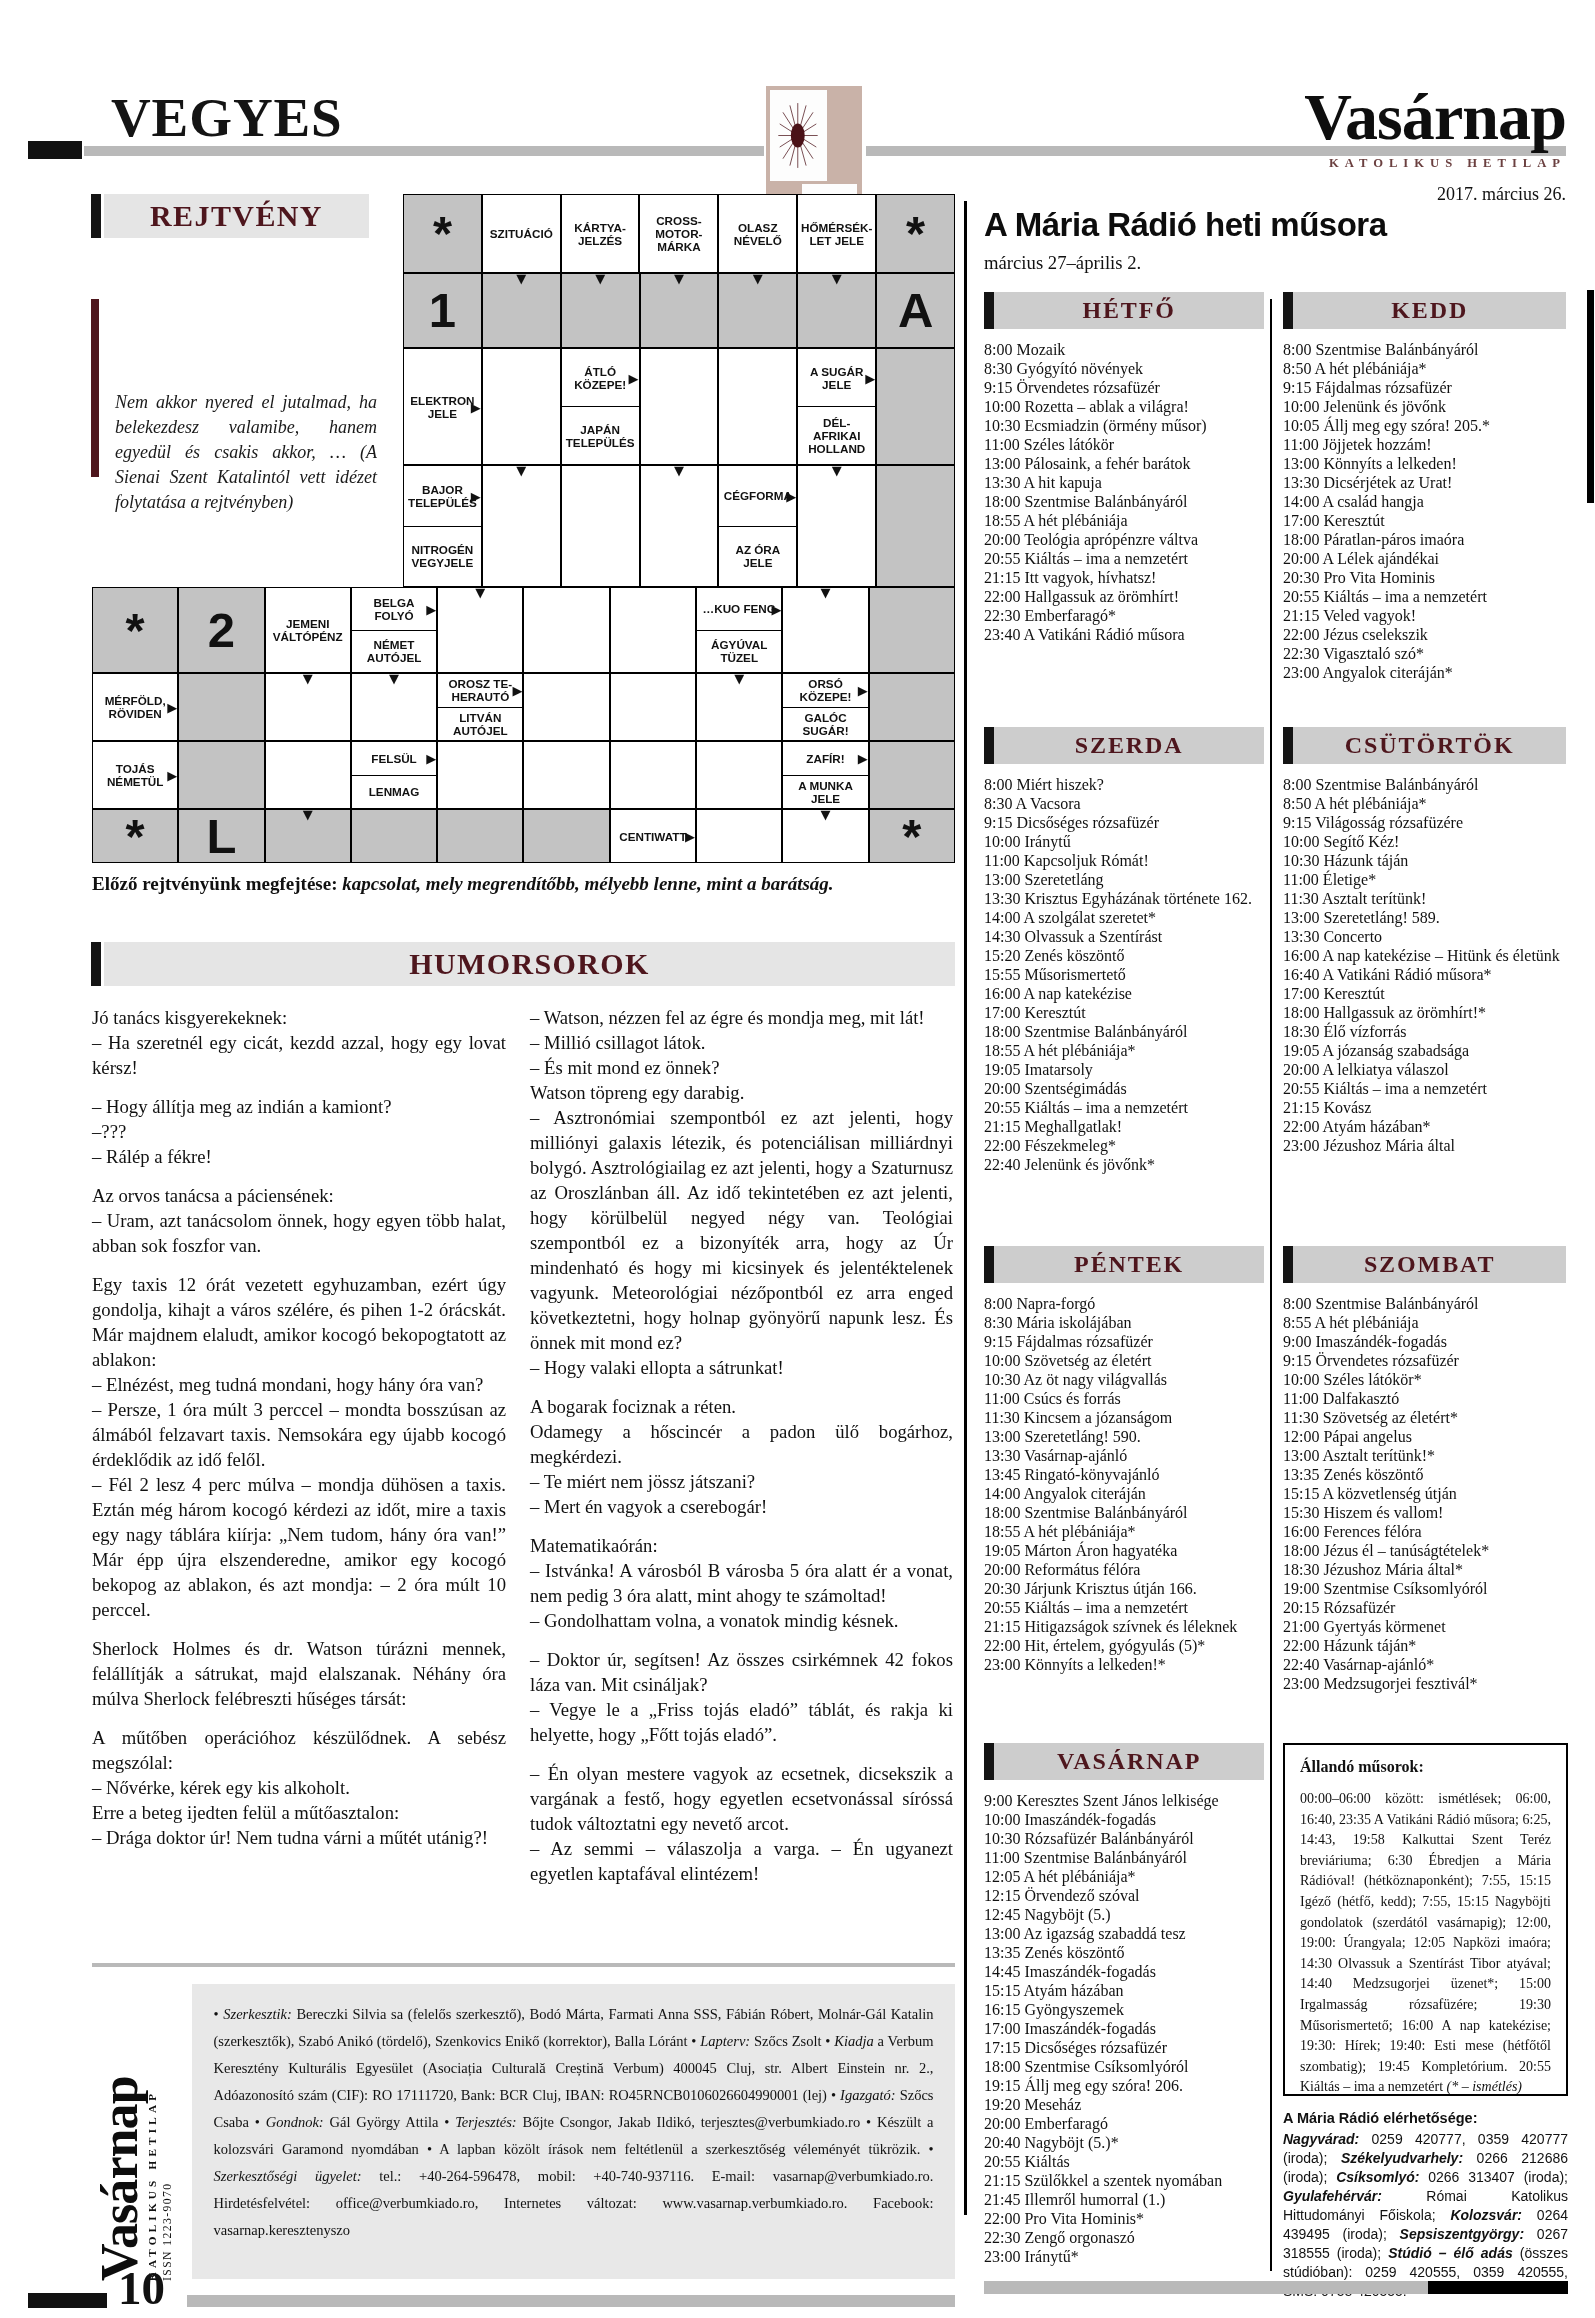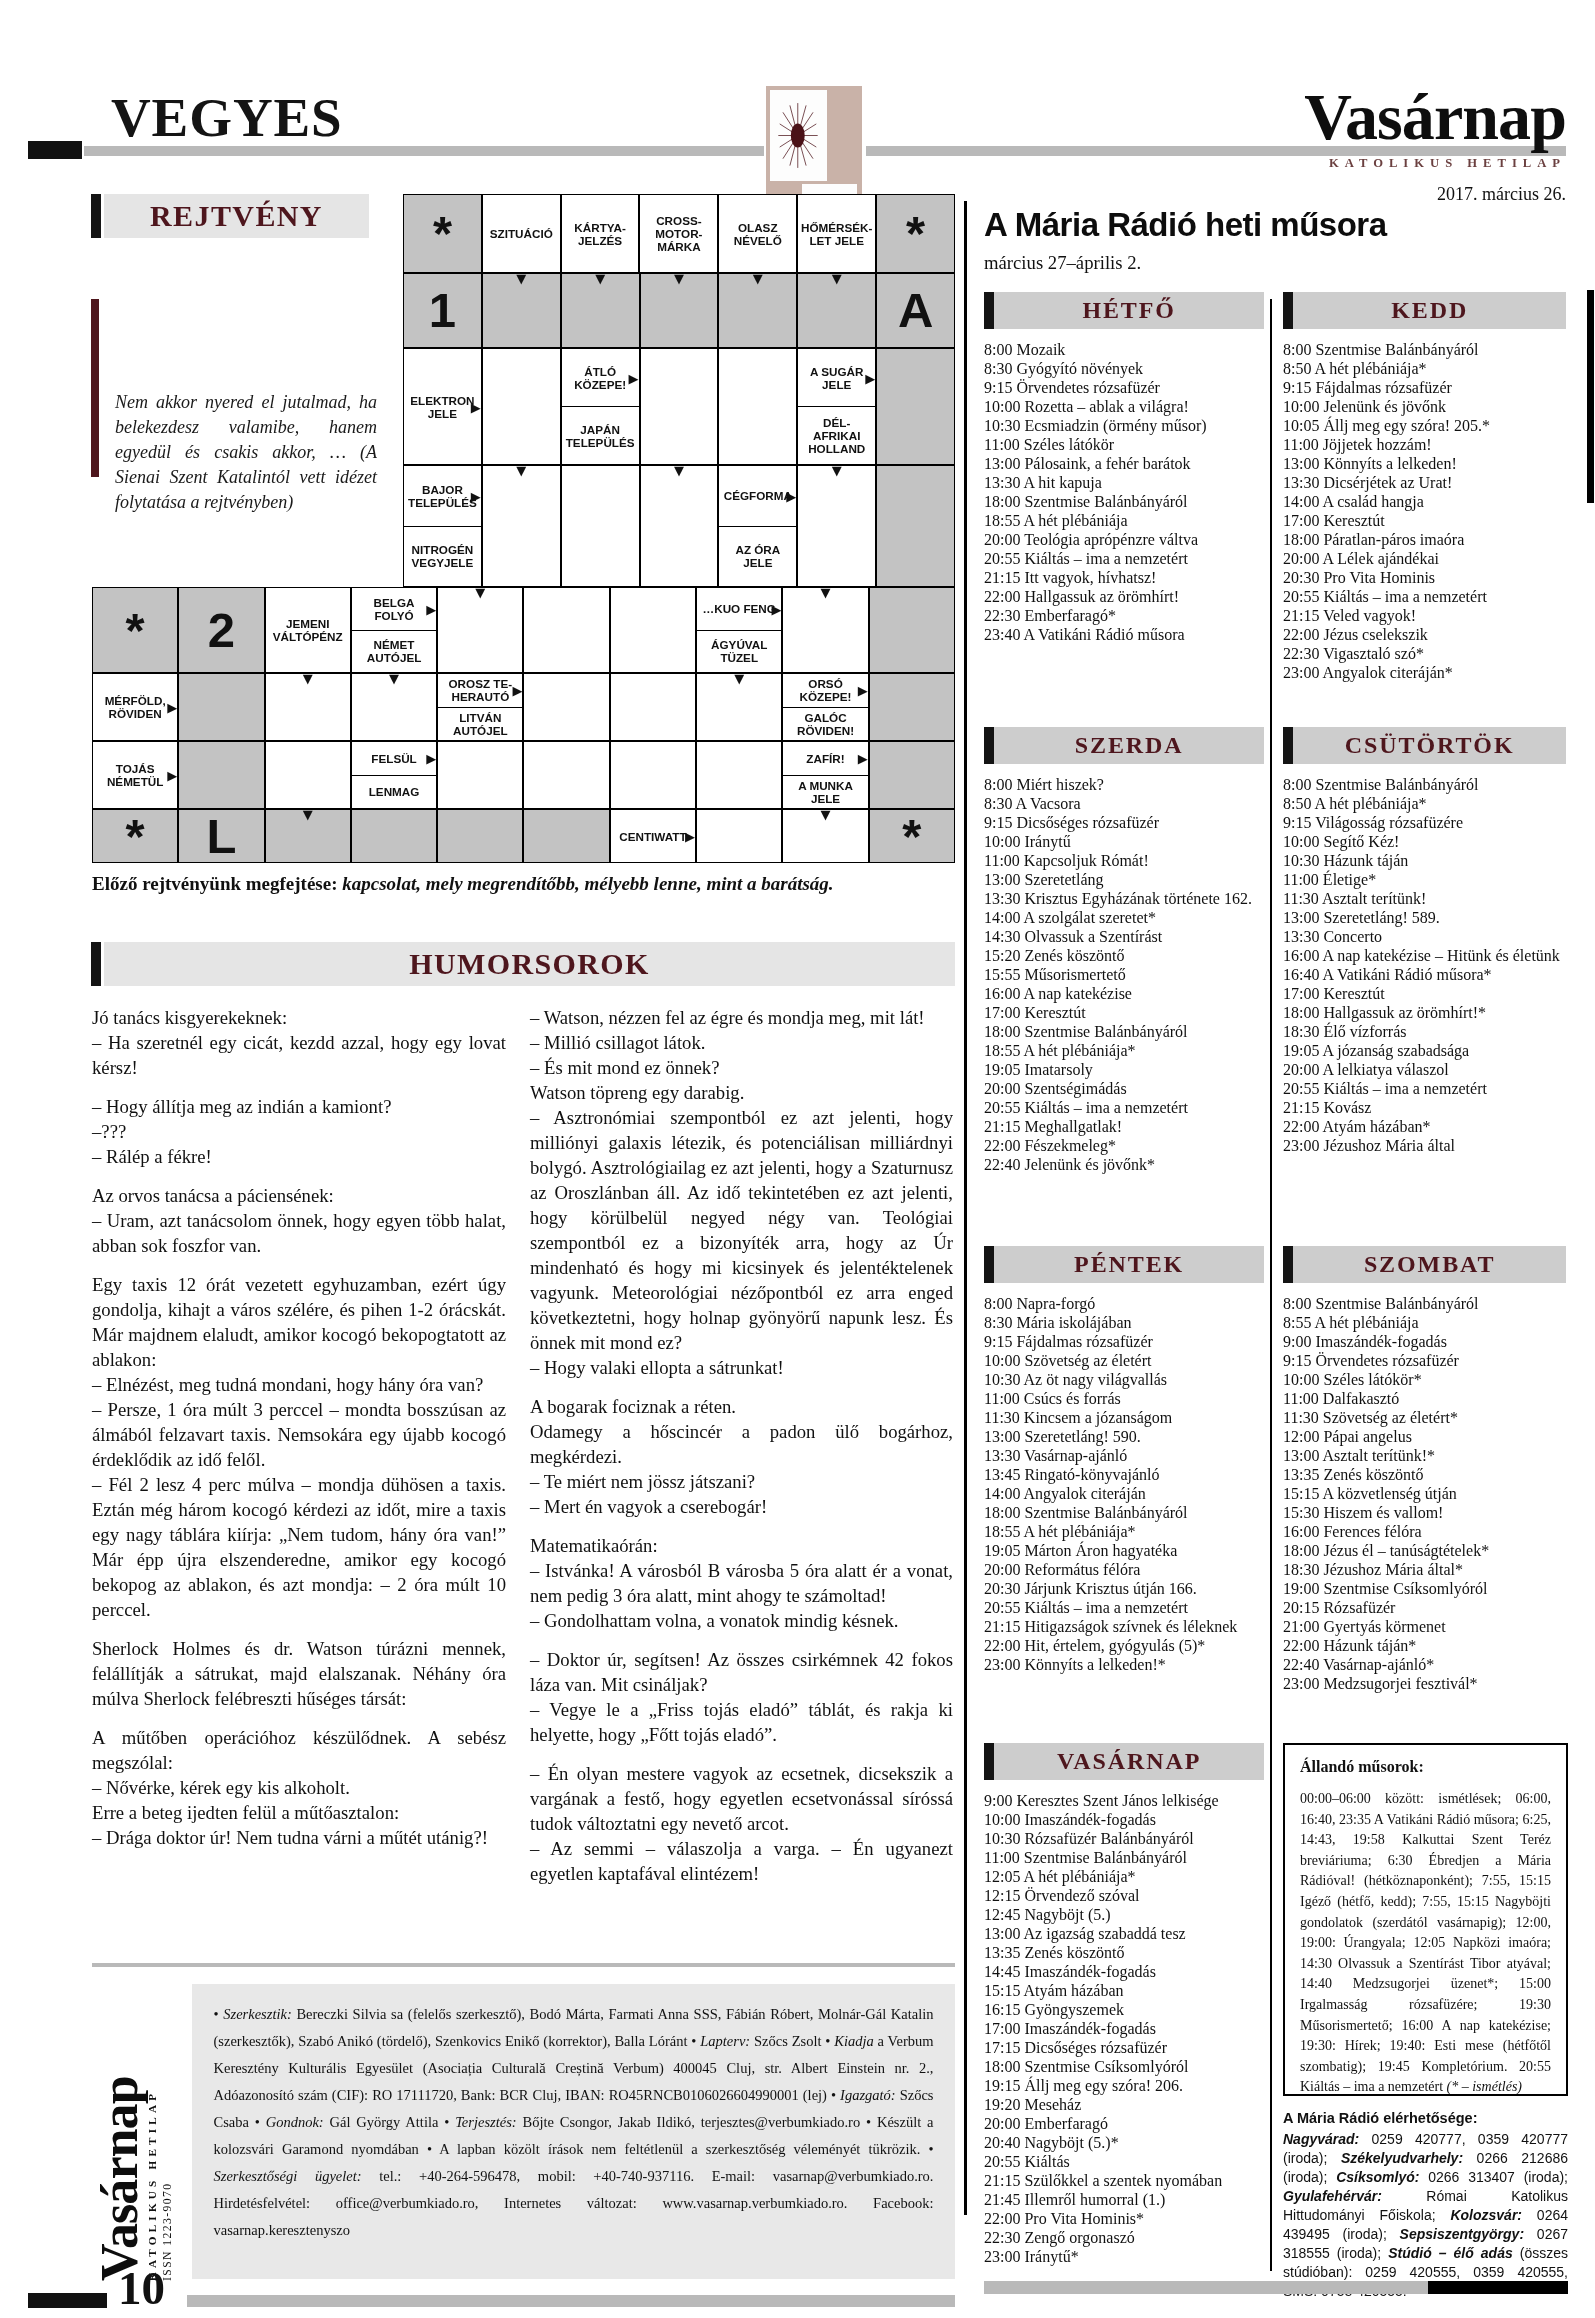--- a/index.html
+++ b/index.html
@@ -300,21 +300,21 @@
         <div class="cell empty"></div>
         <div class="cell empty">
           <span class="mark-d">▼</span>
         </div>
         <div class="cell split">
           <div class="half top">
             <span class="clue-t">ORSÓ KÖZEPE!</span>
             <span class="mark-r">▶</span>
           </div>
           <div class="half">
-            <span class="clue-t">GALÓC RÖVIDEN!</span>
+            <span class="clue-t">GALÓC SUGÁR!</span>
           </div>
         </div>
         <div class="cell grayempty"></div>
       </div>
       <div class="grid-row" style="height: 68px;">
         <div class="cell clue">
           <span class="clue-t">TOJÁS NÉMETÜL</span>
           <span class="mark-r">▶</span>
         </div>
         <div class="cell grayempty"></div>

